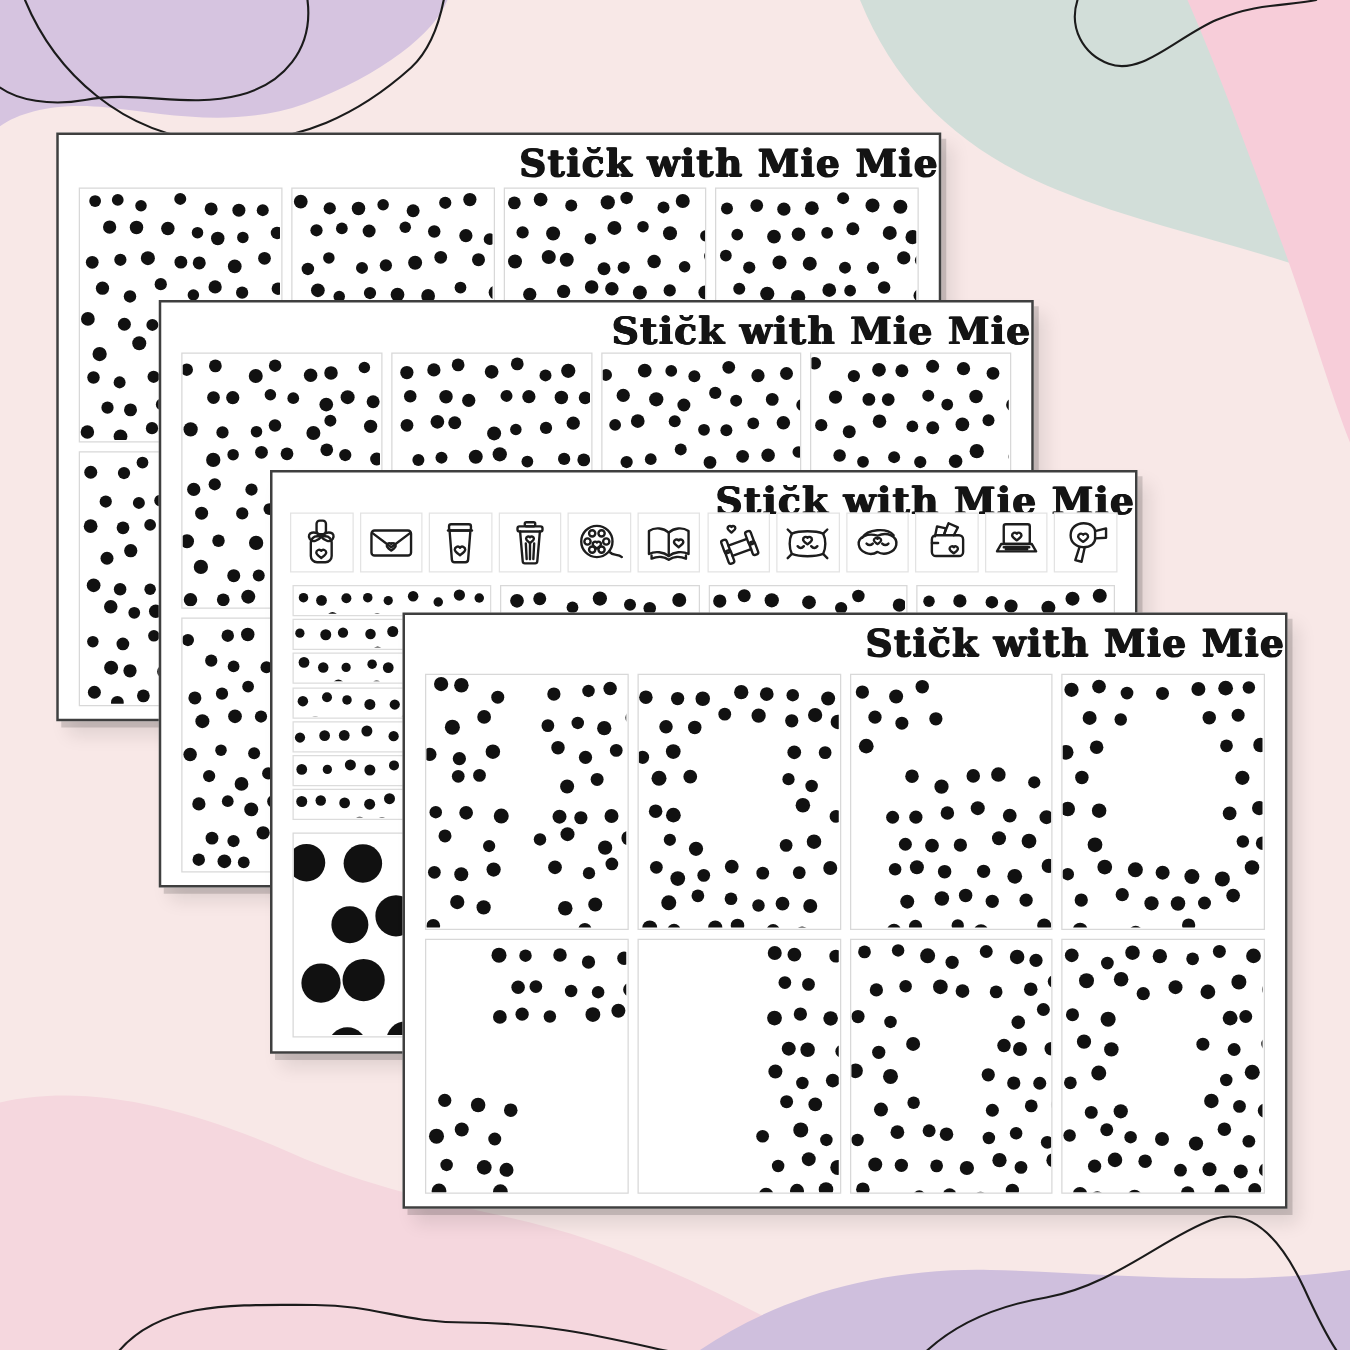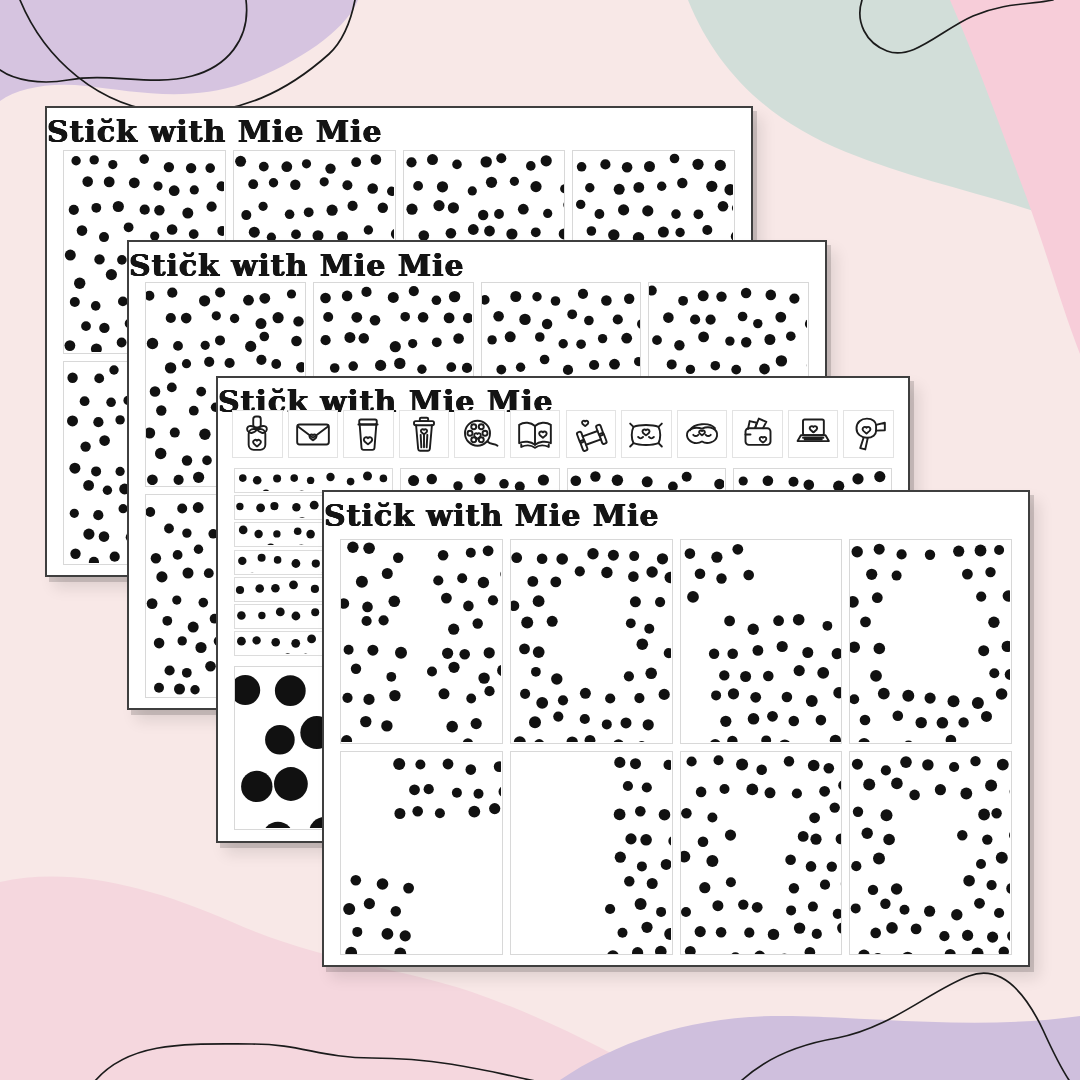--- a/index.html
+++ b/index.html
@@ -5,21 +5,21 @@
   html,body{margin:0;padding:0;background:#f8e8e7}
   .stage{position:relative;width:1080px;height:1080px;overflow:hidden;background:#f8e8e7;
          font-family:"DejaVu Serif","Liberation Serif",serif}
   .bg{position:absolute;left:0;top:0}
   .sheet{position:absolute;background:#ffffff;border:2px solid #3f3f3f;box-sizing:border-box;
          box-shadow:4px 5px 0 rgba(0,0,0,0.15),9px 11px 14px rgba(0,0,0,0.10)}
   #sheet1{left:45px;top:106px;width:708px;height:471px;z-index:1}
   #sheet2{left:127px;top:240px;width:700px;height:470px;z-index:2}
   #sheet3{left:216px;top:376px;width:694px;height:467px;z-index:3}
   #sheet4{left:322px;top:490px;width:708px;height:477px;z-index:4}
-  .sheet-title{position:absolute;left:0;right:0;top:6px;text-align:left;
+  .sheet-title{position:absolute;left:0;right:0;top:6px;text-align:right;
          font-weight:bold;font-size:30px;letter-spacing:1px;color:#141414;
          text-shadow:0.6px 0 #141414,-0.6px 0 #141414,0 0.4px #141414}
   .box{position:absolute;background:#fff;border:1.5px solid #d8d8d8;box-sizing:border-box;overflow:hidden}
   .box svg{display:block}
   .strip{position:absolute;background:#fff;border:1.5px solid #dcdcdc;box-sizing:border-box;overflow:hidden}
   .icon-cell{position:absolute;border:1.5px solid #e3e3e3;box-sizing:border-box;background:#fff;
          display:flex;align-items:center;justify-content:center}
   .icon-cell svg{stroke:#1d1d1d;fill:none;stroke-width:2.3;stroke-linecap:round;stroke-linejoin:round}
 </style>
 </head>

